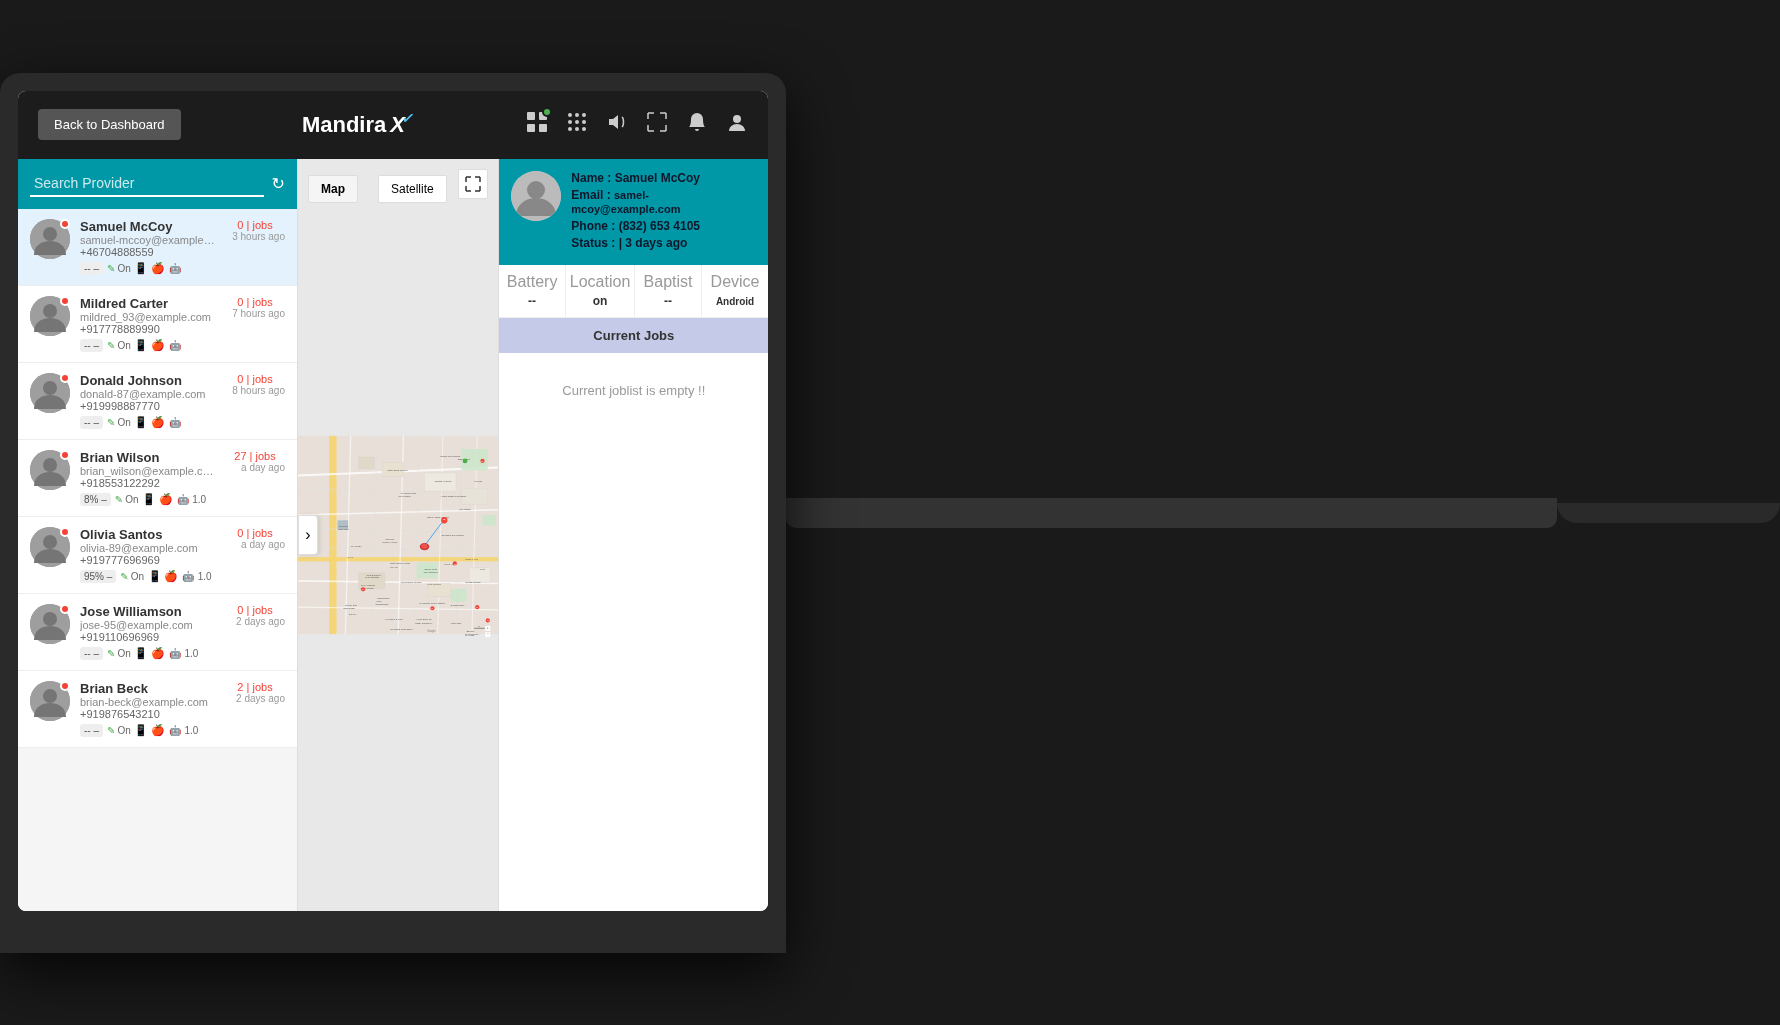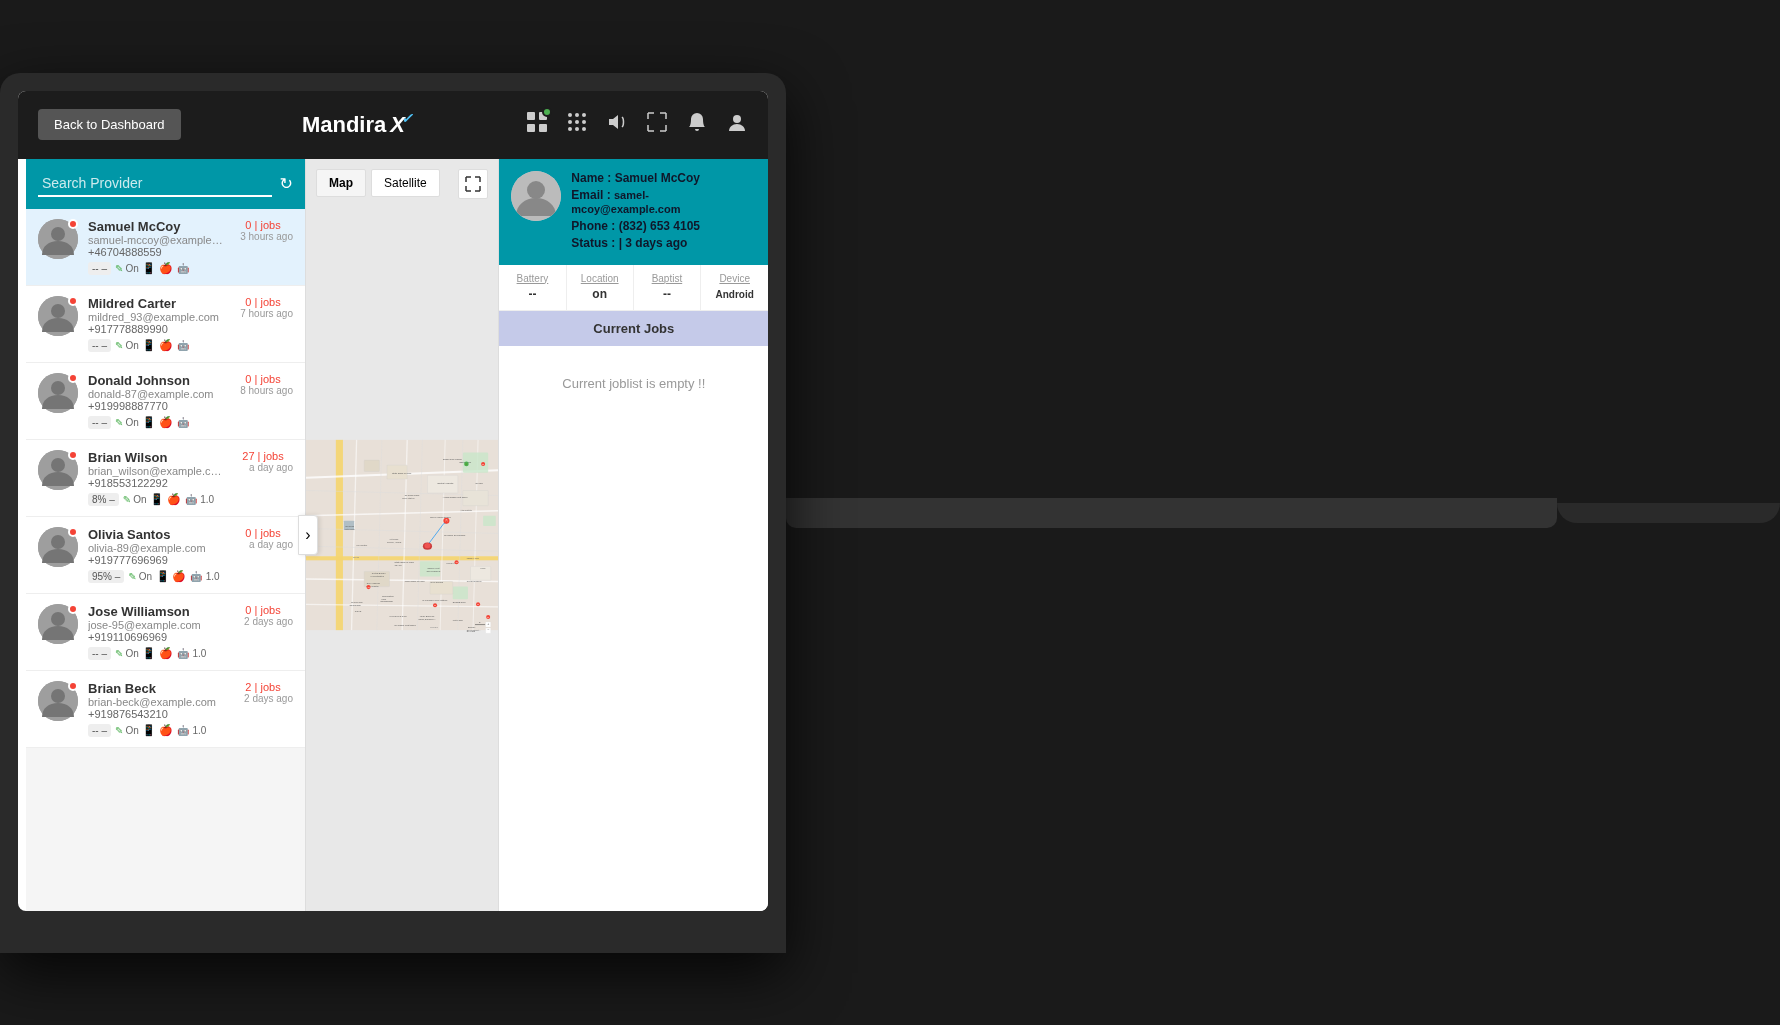--- a/index.html
+++ b/index.html
@@ -75,21 +75,20 @@
       height: 10px;
       background: #4caf50;
       border-radius: 50%;
       border: 2px solid #1c1c1c;
     }
     
     .main-content {
       display: flex;
       flex: 1;
       overflow: hidden;
-      padding-left: 8px;
     }
     
     .sidebar {
       width: 280px;
       background: #f5f5f5;
       border-right: 1px solid #ddd;
       display: flex;
       flex-direction: column;
       flex-shrink: 0;
       overflow: hidden;
@@ -214,25 +213,25 @@
     }
     
     .map-area {
       flex: 1;
       background: #e8e8e8;
       position: relative;
       overflow: hidden;
     }
     .map-controls {
       position: absolute;
-      top: 10px;
+      top: 16px;
       left: 10px;
       z-index: 10;
       display: flex;
-      gap: 5px;
+      gap: 20px;
     }
     .map-btn {
       background: #fff;
       border: 1px solid #ddd;
       padding: 6px 12px;
       font-size: 12px;
       cursor: pointer;
       border-radius: 2px;
     }
     .map-btn.active { background: #f5f5f5; font-weight: bold; }
@@ -299,24 +298,23 @@
       grid-template-columns: repeat(4, 1fr);
       border-bottom: 1px solid #eee;
     }
     .device-stat {
       text-align: center;
       padding: 8px 4px;
       border-right: 1px solid #eee;
     }
     .device-stat:last-child { border-right: none; }
     .device-stat-label {
-      font-size: 10px;
+      font-size: 16px;
       color: #999;
       display: block;
-      text-decoration: underline;
     }
     .device-stat-value {
       font-size: 12px;
       color: #333;
       font-weight: bold;
     }
     .current-jobs-header {
       background: #c5cae9;
       padding: 10px 12px;
       font-size: 13px;

